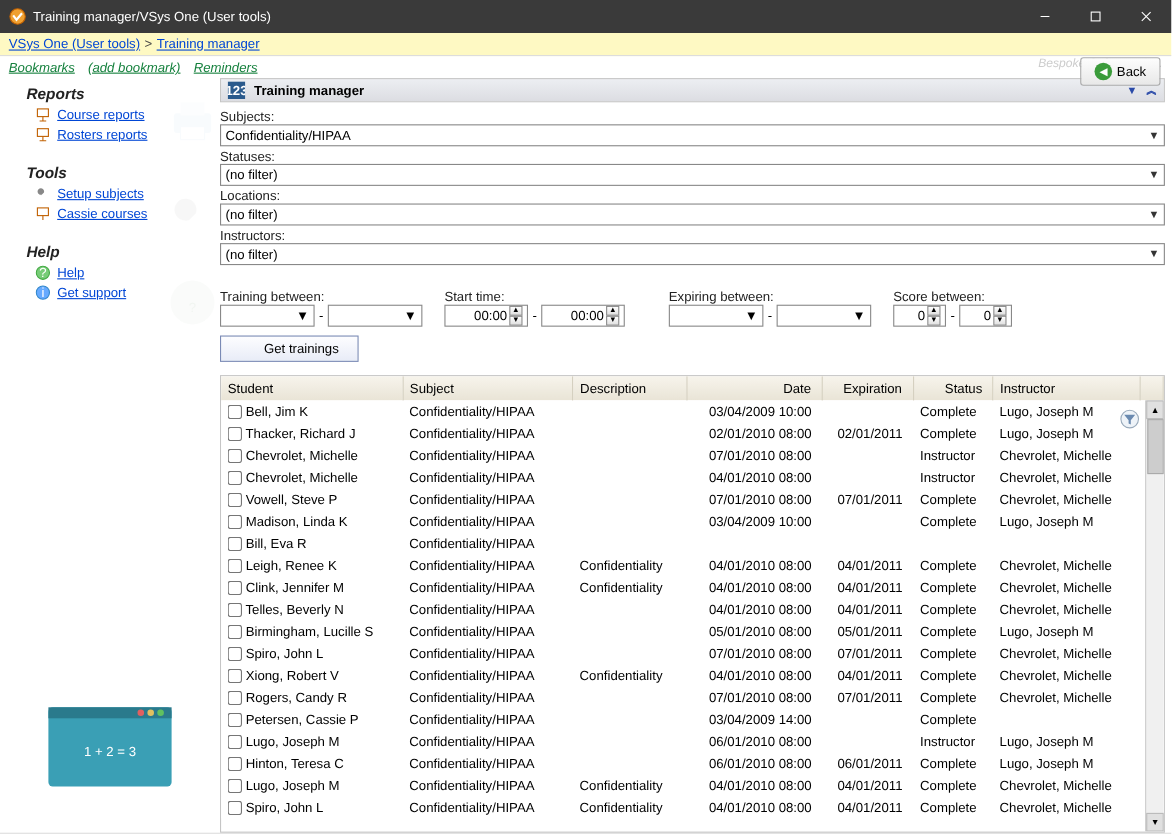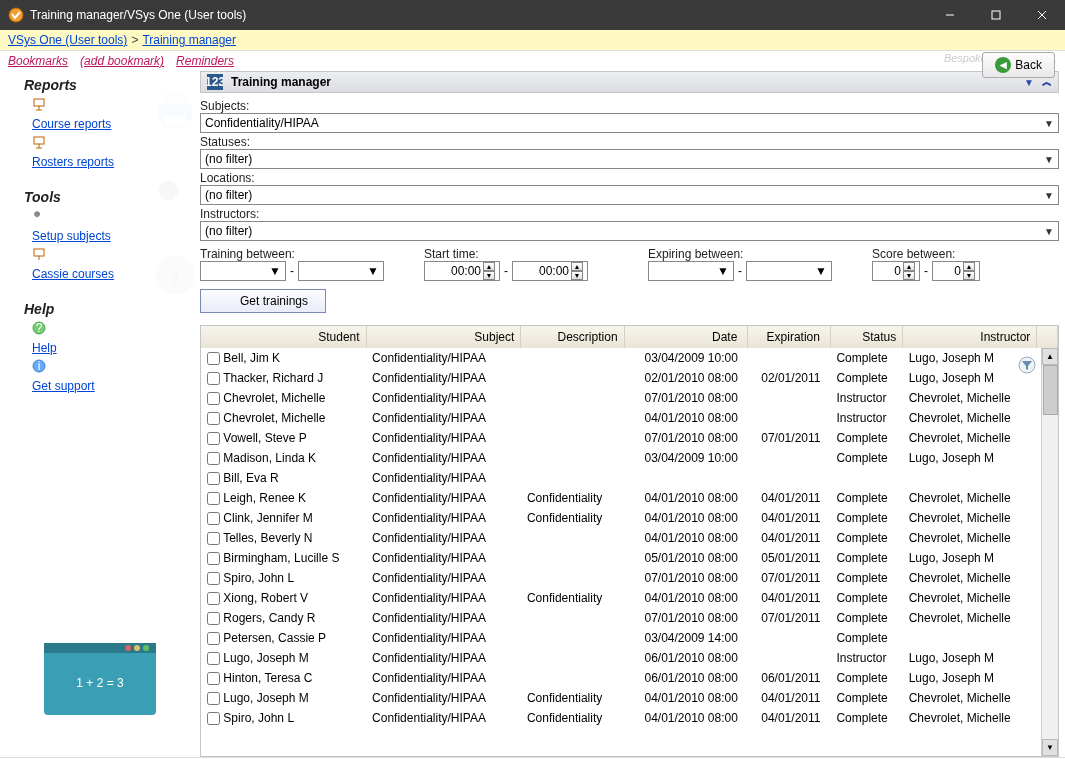--- a/index.html
+++ b/index.html
@@ -13,55 +13,55 @@
 .breadcrumb-bar { height: 21px; background: #fef9c3; padding: 2px 8px; display: flex; align-items: center; gap: 4px; border-bottom: 1px solid #ddd; }
 .breadcrumb-bar a { color: #0046d5; text-decoration: underline; }
 .breadcrumb-bar .sep { color: #444; }
 
 .topright-area { position: absolute; top: 52px; right: 8px; display: flex; align-items: center; gap: 8px; }
 .brand { color: #ccc; font-size: 11px; font-style: italic; }
 .back-btn { background: linear-gradient(#fdfdfd,#e8e8e8); border: 1px solid #aaa; border-radius: 3px; padding: 4px 12px; display: flex; align-items: center; gap: 4px; cursor: pointer; }
 .back-btn .circ { width: 16px; height: 16px; border-radius: 50%; background: #3a9b3a; display: flex; align-items: center; justify-content: center; color: #fff; font-weight: bold; }
 
 .linkbar { padding: 3px 8px; display: flex; gap: 12px; }
-.linkbar a { color: #be185d; text-decoration: underline; font-style: italic; }
+.linkbar a { color: #15803d; text-decoration: underline; font-style: italic; }
 
 .main-wrap { display: flex; height: calc(100% - 73px); }
 
 .sidebar { width: 200px; padding: 0 24px; }
 .sidebar h3 { font-style: italic; font-weight: bold; font-size: 14px; margin: 6px 0 2px 0; color: #222; }
-.sidebar .side-link { display: flex; align-items: flex-start; gap: 6px; padding: 2px 8px; flex-direction: column; }
+.sidebar .side-link { display: flex; align-items: center; gap: 6px; padding: 2px 8px; }
 .sidebar .side-link a { color: #0046d5; text-decoration: underline; }
 .sidebar .side-icon { width: 14px; height: 14px; }
 .side-bigicon { position: absolute; opacity: .15; }
 .bottom-graphic { position: absolute; left: 40px; bottom: 40px; width: 120px; }
 
 .content { flex: 1; display: flex; flex-direction: column; padding-right: 6px; }
 
 .panel-header { background: linear-gradient(#eceef2,#dcdde2); border: 1px solid #c5c5c5; height: 22px; display: flex; align-items: center; padding: 0 6px; gap: 8px; font-weight: bold; }
 .panel-header .spacer { flex: 1; }
 .panel-header .chev { color: #2a4aa8; font-size: 10px; cursor: pointer; }
 
 .filter-block { padding: 4px 0; }
 .filter-label { font-size: 12px; color: #222; margin-top: 2px; }
 .combo { width: 100%; height: 20px; border: 1px solid #888; background: #fff; padding: 0 4px; display: flex; align-items: center; justify-content: space-between; cursor: pointer; }
 .combo .arrow { font-size: 10px; color: #333; }
 
-.range-row { display: flex; gap: 24px; margin-top: 4px; }
+.range-row { display: flex; gap: 4px; margin-top: 20px; }
 .range-col { display: flex; flex-direction: column; }
 .range-inputs { display: flex; align-items: center; gap: 4px; }
 .mini-input { height: 20px; border: 1px solid #888; background: #fff; padding: 0 4px; display: flex; align-items: center; }
 .spinner-btns { display: flex; flex-direction: column; margin-left: 2px; }
 .spinner-btns span { width: 12px; height: 9px; border: 1px solid #888; font-size: 7px; line-height: 7px; text-align: center; background: linear-gradient(#fff,#e0e0e0); cursor: pointer; }
 
 .get-btn { margin: 8px 0; width: 126px; height: 24px; border: 1px solid #7a8ab5; background: linear-gradient(#fdfdff,#e8ecf7); cursor: pointer; padding-left: 22px; }
 
 .grid-area { flex: 1; border: 1px solid #c5c5c5; position: relative; overflow: hidden; }
 table { width: 100%; border-collapse: collapse; }
-thead th { background: linear-gradient(#f7f4ec,#e9e4d6); text-align: right; padding: 3px 6px; font-weight: normal; border-right: 1px solid #d5d0c0; height: 22px; }
+thead th { background: linear-gradient(#f7f4ec,#e9e4d6); text-align: left; padding: 3px 6px; font-weight: normal; border-right: 1px solid #d5d0c0; height: 22px; }
 tbody td { padding: 1px 6px; height: 20px; white-space: nowrap; }
 tbody td.chk input { vertical-align: middle; }
 tbody tr { background: #fff; }
 .date-col, .exp-col, .score-col { text-align: right; padding-right: 10px; }
 thead th.date-col, thead th.exp-col { text-align: right; }
 
 .scroll-v { position: absolute; right: 0; top: 22px; bottom: 0; width: 17px; background: #f0f0f0; border-left: 1px solid #ccc; }
 .scroll-v .sbtn { height: 17px; background: #e0e0e0; border: 1px solid #bbb; display: flex; align-items: center; justify-content: center; font-size: 8px; }
 .scroll-v .thumb { position: absolute; top: 17px; width: 15px; left: 1px; height: 50px; background: #cdcdcd; border: 1px solid #aaa; }
 .filter-icon-cell { position: absolute; right: 22px; top: 30px; }

